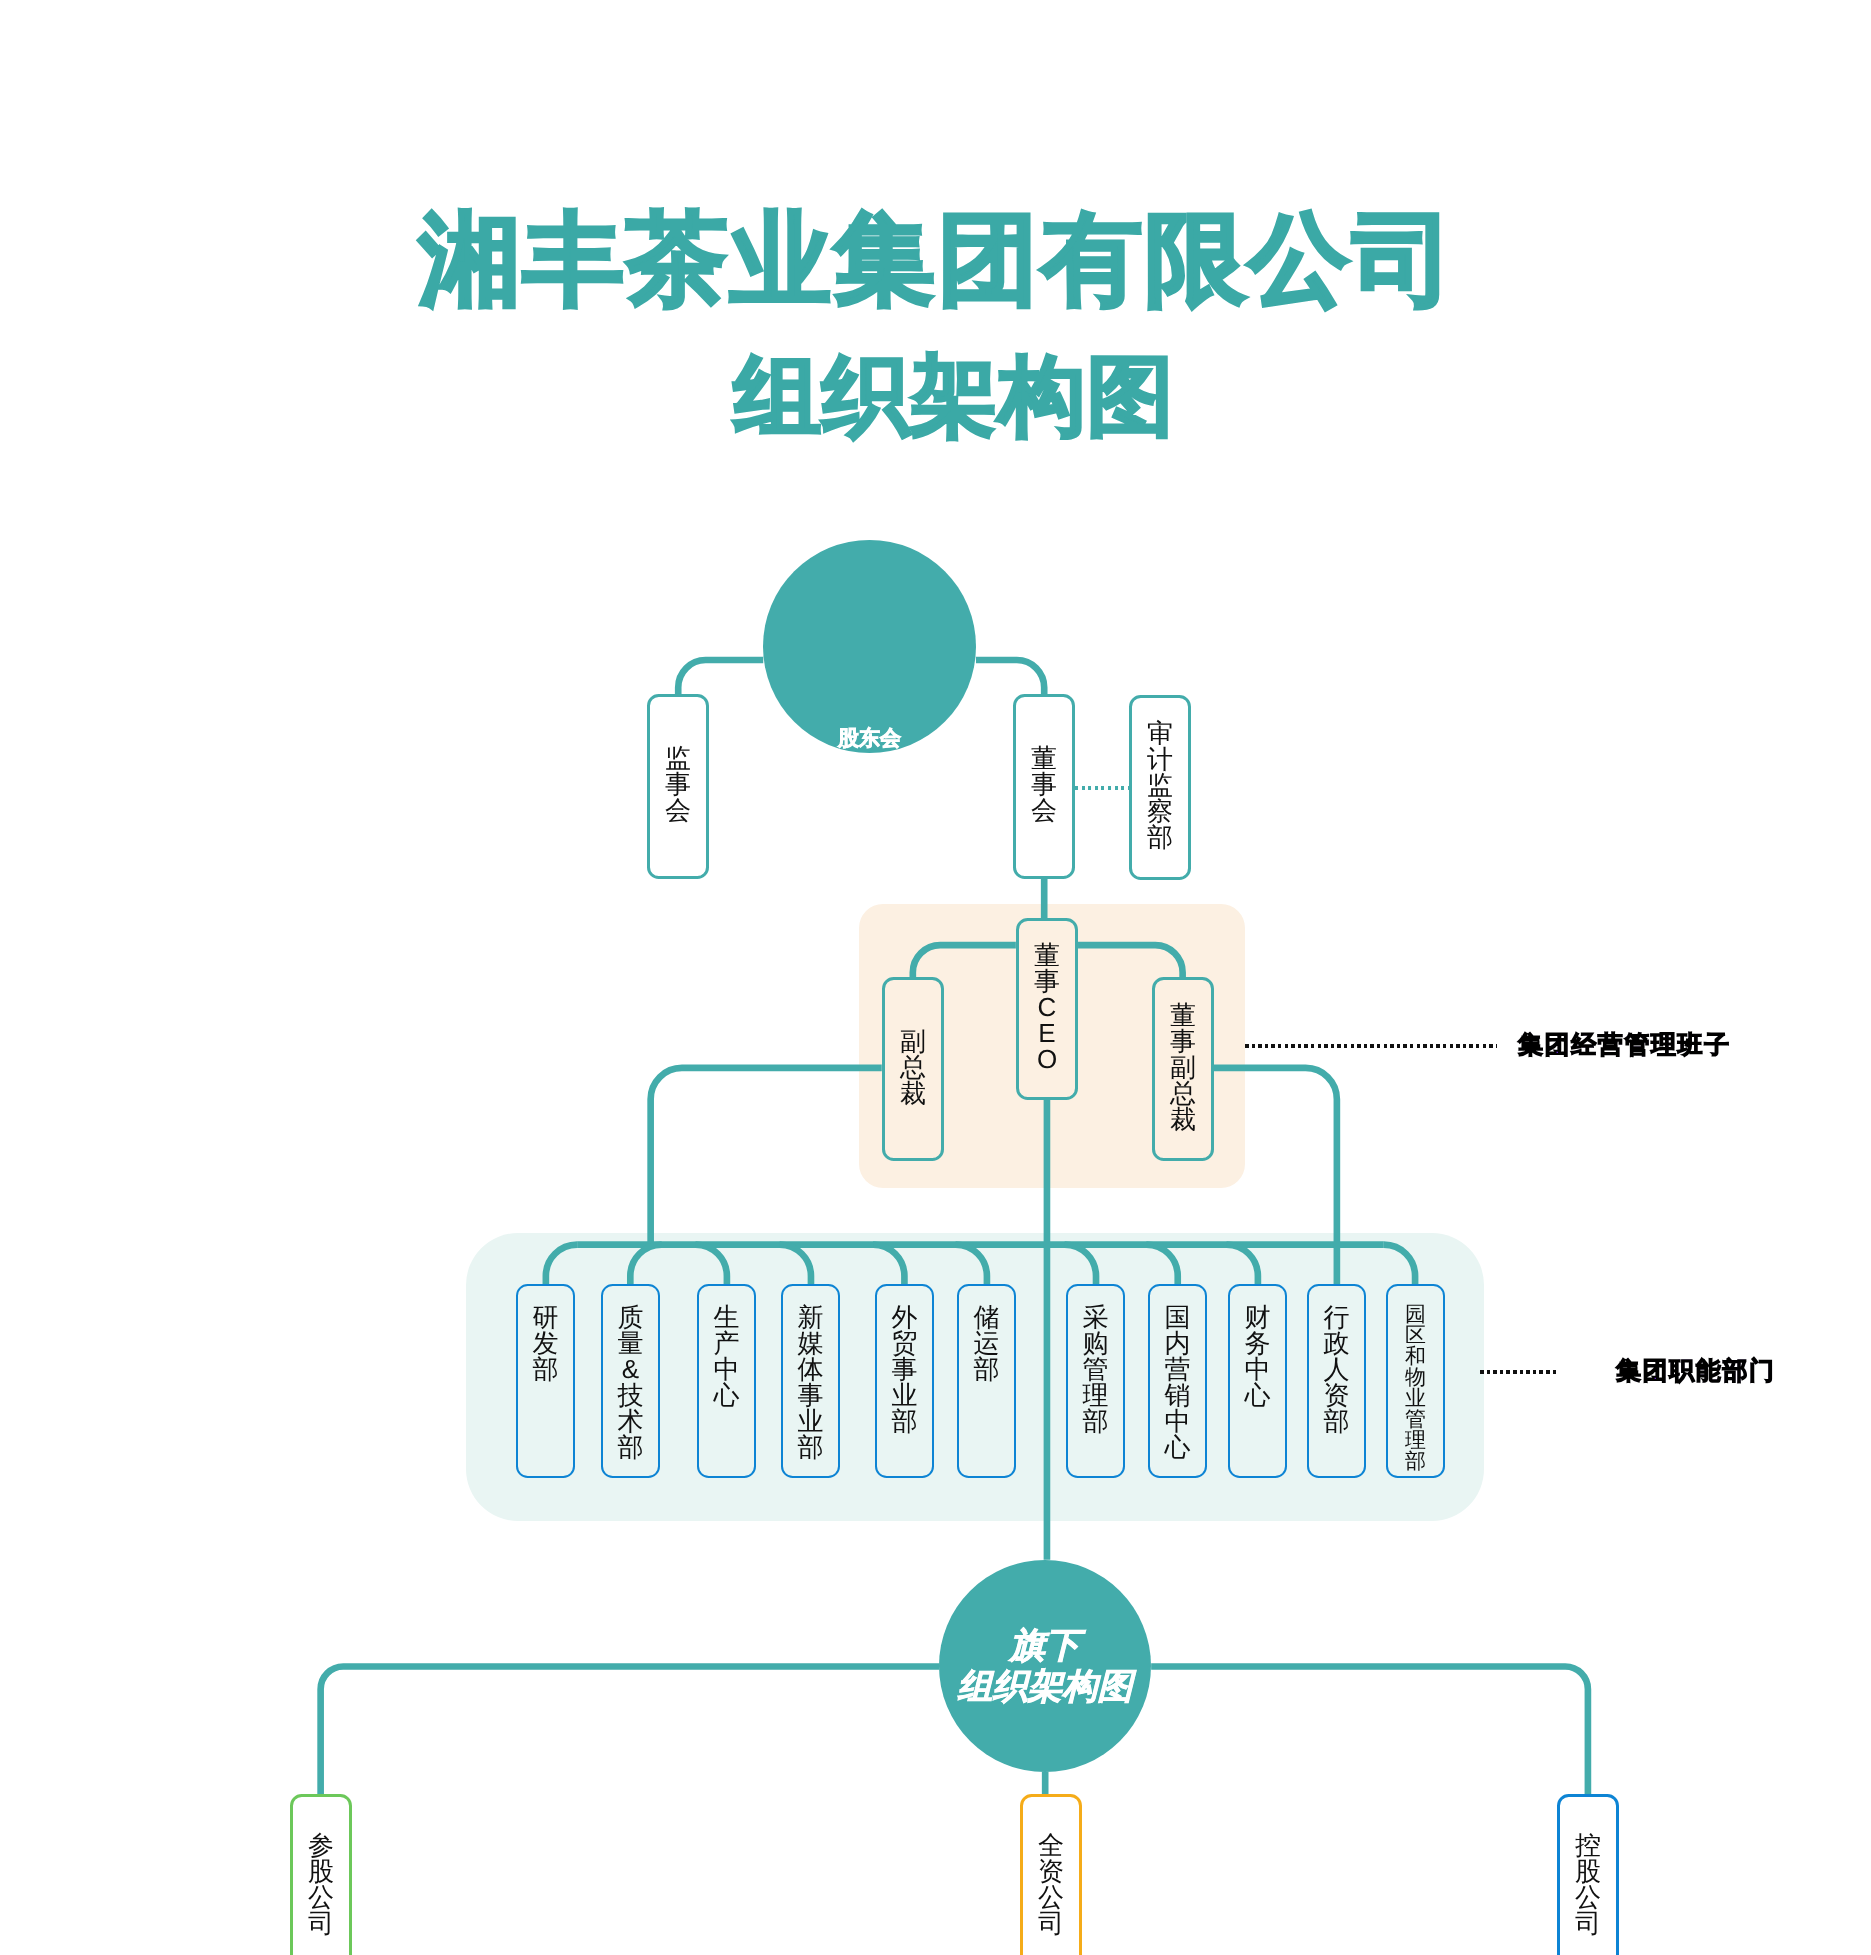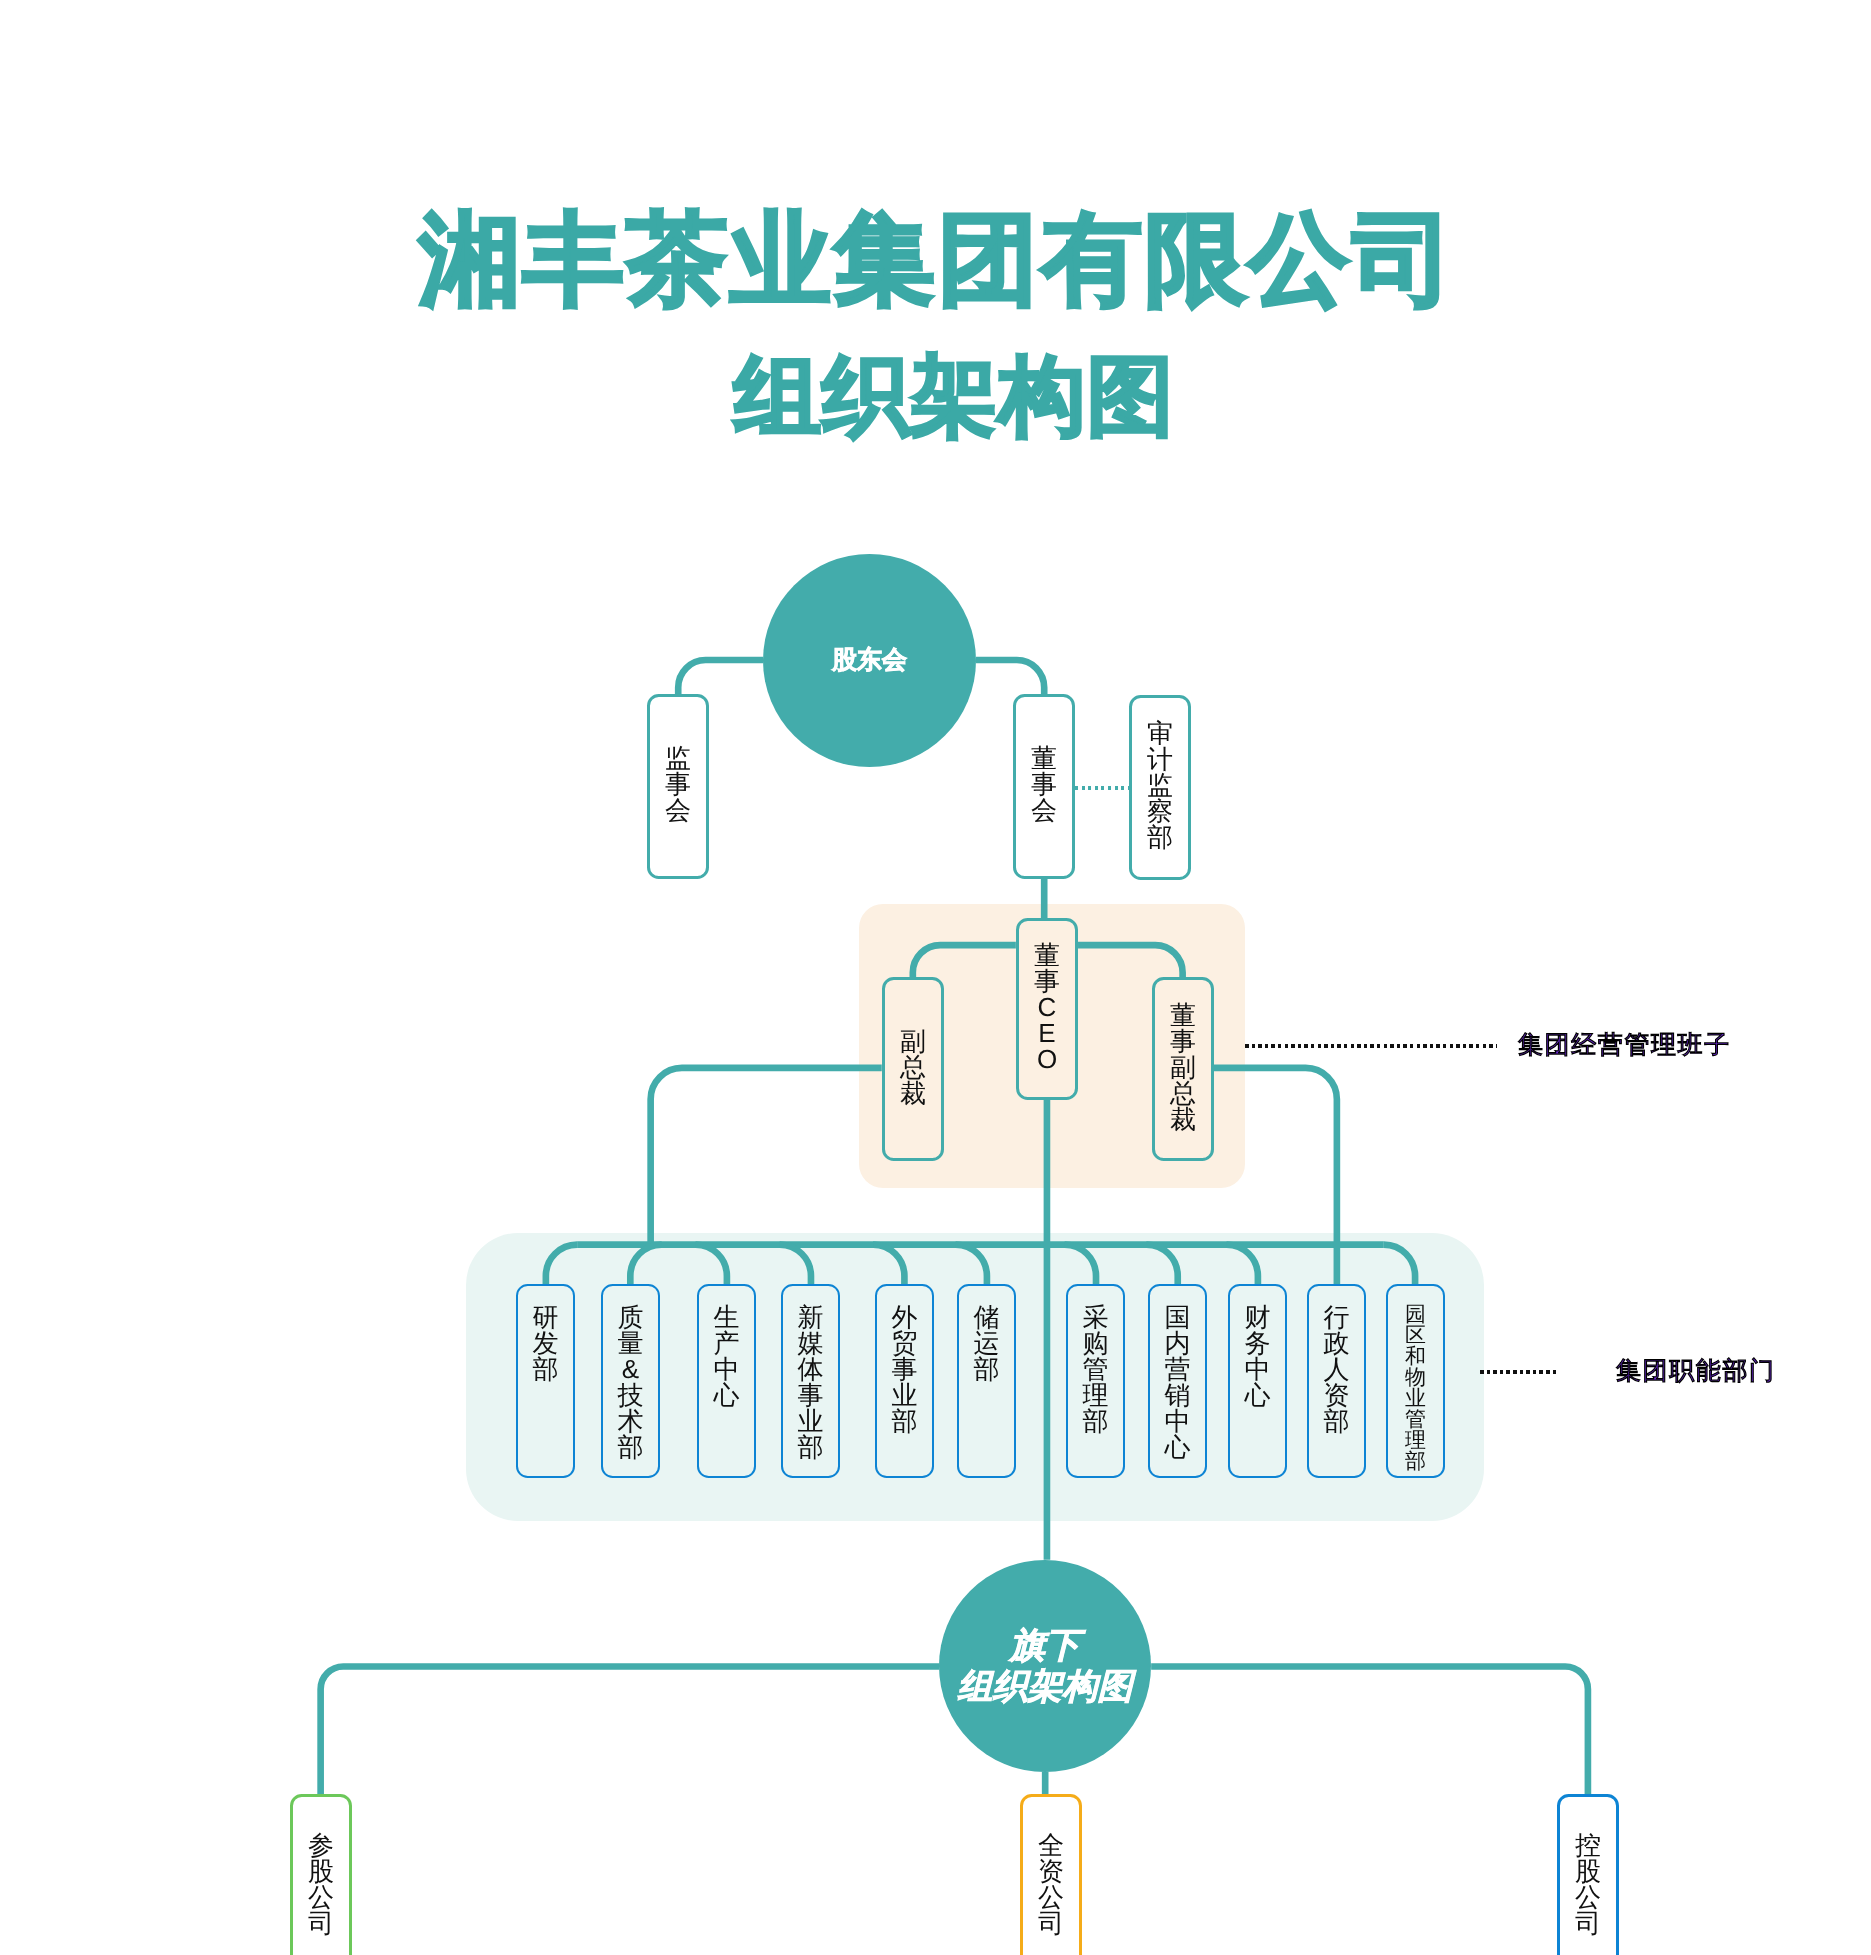--- a/index.html
+++ b/index.html
@@ -13,21 +13,21 @@
   .bx{position:absolute;box-sizing:border-box;background:#fff;z-index:3;
       display:flex;flex-direction:column;align-items:center;}
   .dots{z-index:4;}
   .vt{display:flex;flex-direction:column;align-items:center;line-height:1;}
   .vt i{font-style:normal;display:block;height:1em;line-height:1em;text-align:center;
         color:#111;}
   .circ{position:absolute;border-radius:50%;background:#43acab;color:#fff;
         display:flex;flex-direction:column;align-items:center;justify-content:center;
         text-align:center;font-weight:700;}
   .ttl{position:absolute;color:#3ba9a6;font-weight:700;white-space:nowrap;}
-  .tag{position:absolute;color:#6d28d9;font-weight:400;white-space:nowrap;}
+  .tag{position:absolute;color:#6d28d9;font-weight:700;white-space:nowrap;}
   .dots{position:absolute;}
 </style>
 </head>
 <body>
 
 <div id="stage">
 
   <div class="ttl" style="left:734px;top:353px;font-size:87px;-webkit-text-stroke:3.1px #3ba9a6;letter-spacing:1.2px;line-height:1;">组织架构图</div>
   <div class="ttl" style="left:419px;top:210px;font-size:101px;-webkit-text-stroke:3.5px #3ba9a6;letter-spacing:2.7px;line-height:1;">湘丰茶业集团有限公司</div>
   <div class="dots" style="left:1075px;top:786px;width:54px;height:3.5px;background:repeating-linear-gradient(to right,#43acab 0 3.1px,transparent 3.1px 6.6px);"></div>
@@ -85,21 +85,21 @@
     <path d="M3014,6376 A100,100 0 0 1 3114,6476 V6476" stroke="#6cc85a" stroke-width="17"></path>
     <path d="M3509,6376 H3652" stroke="#f5ac19" stroke-width="17"></path>
     <path d="M3652,6376 H3903" stroke="#0d84d4" stroke-width="17"></path>
     <path d="M3652,6372 V6376" stroke="#f5ac19" stroke-width="17"></path>
     <path d="M3509,6376 A100,100 0 0 0 3409,6476 V6476" stroke="#f5ac19" stroke-width="17"></path>
     <path d="M3652,6376 A45,45 0 0 0 3607,6421 V6476" stroke="#f5ac19" stroke-width="17"></path>
     <path d="M3705,6376 A100,100 0 0 1 3805,6476 V6476" stroke="#6cc85a" stroke-width="17"></path>
     <path d="M3903,6376 A100,100 0 0 1 4003,6476 V6476" stroke="#0d84d4" stroke-width="17"></path>
   </g>
     </svg>
-  <div class="circ" style="left:763px;top:554px;width:213px;height:213px;font-size:25px;-webkit-text-stroke:0.8px #fff;letter-spacing:0px;">
+  <div class="circ" style="left:763px;top:540px;width:213px;height:213px;font-size:21px;-webkit-text-stroke:0.8px #fff;letter-spacing:0px;justify-content:flex-end;">
       <span>股东会</span>
     </div>
   <div class="bx" style="left:647px;top:694px;width:62px;height:185px;border-radius:11.7px;border:3.9px solid #43acab;background:#fff;">
       <span class="vt" style="font-size: 26px; margin-top: 48px;">
         <i>监</i>
         <i>事</i>
         <i>会</i>
       </span>
     </div>
   <div class="bx" style="left:1013px;top:694px;width:62px;height:185px;border-radius:11.7px;border:3.9px solid #43acab;background:#fff;">

